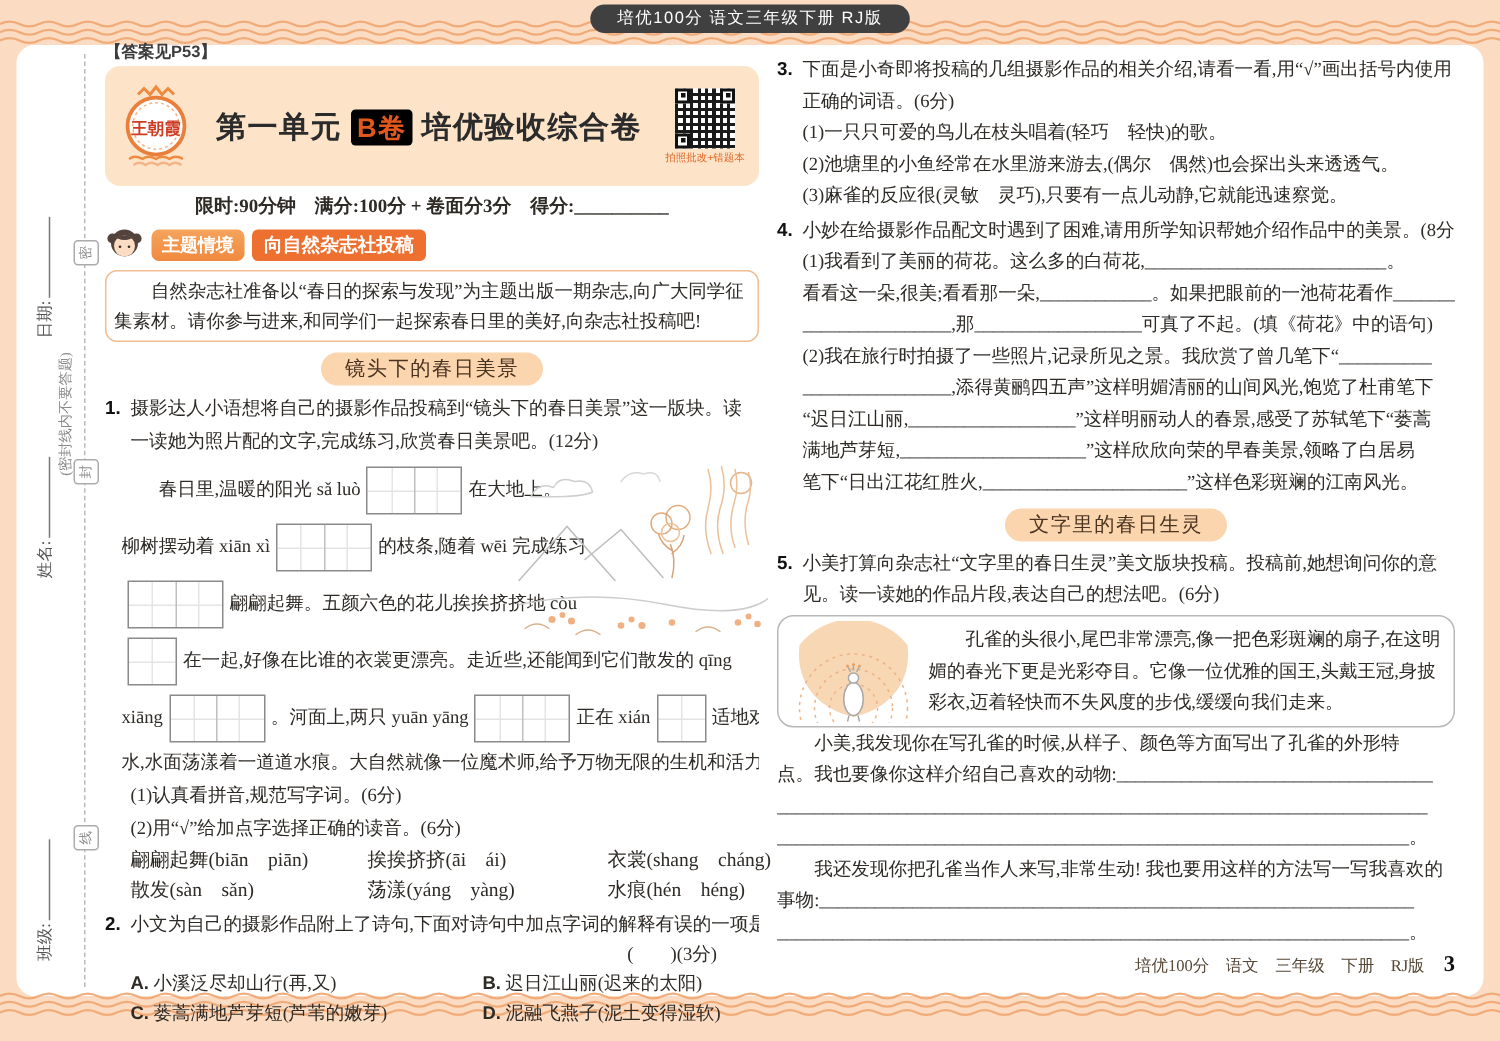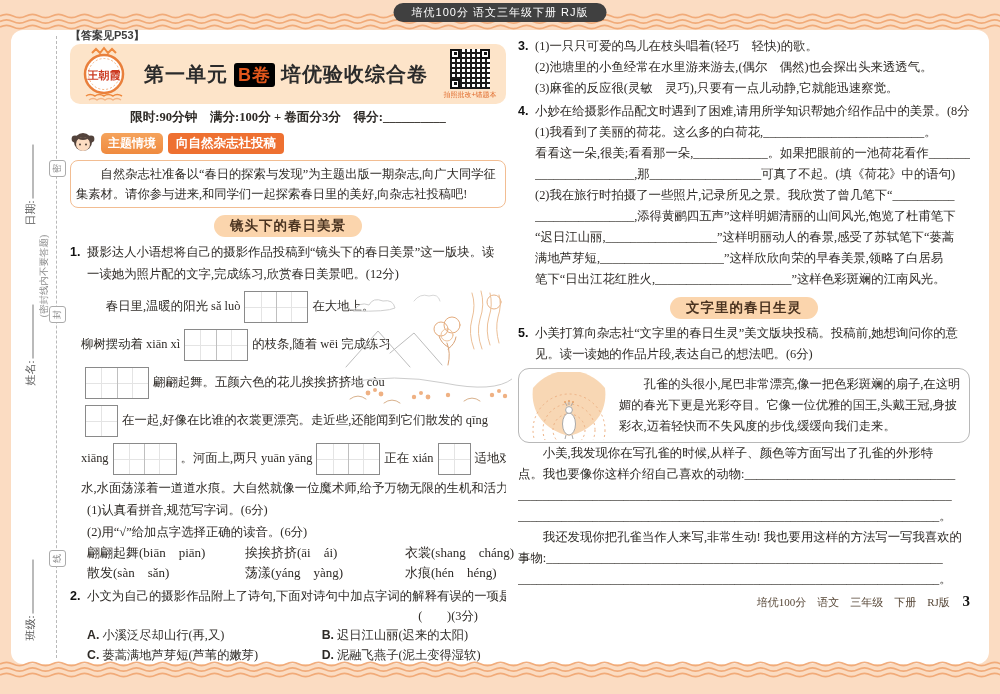--- a/index.html
+++ b/index.html
@@ -43,42 +43,42 @@
   #col-right{left:518px;top:34px;width:452px;}
   .ln{white-space:nowrap;overflow:hidden;line-height:22px;font-size:12.4px;}
   #col-right .ln{line-height:21px;}
   .wrap{line-height:22px;font-size:12.4px;}
   #col-right .wrap{line-height:21px;}
   .ind{text-indent:2em;}
   
   .answer-ref{font-size:11px;font-weight:bold;color:#3c3c3c;text-align:left;height:15px;line-height:14px;}
   .hcard{
     background:#fde4c9;border-radius:10px;height:60px;margin-top:1px;
-    display:flex;align-items:center;padding:0 8px;gap:12px;
+    display:flex;align-items:center;padding:10px 8px;gap:12px;
   }
   .title-group{flex:1;text-align:center;font-weight:bold;font-size:20px;color:#2b2b2b;letter-spacing:1px;white-space:nowrap;}
   .bchip{display:inline-block;background:#000000;color:#e2571c;border-radius:3px;padding:0 4px;margin:0 6px;font-size:18px;}
   .qr-wrap{width:56px;text-align:center;}
   .qr{width:40px;height:40px;margin:0 auto;position:relative;
     background:
       repeating-linear-gradient(90deg,#1a1a1a 0 2px,transparent 2px 5px),
       repeating-linear-gradient(0deg,#1a1a1a 0 2px,#fff 2px 5px);}
   .qr .f{position:absolute;width:10px;height:10px;border:2px solid #111;background:#fff;box-sizing:border-box;}
   .qr .f::after{content:"";position:absolute;inset:1.5px;background:#111;}
   .qr .f1{left:0;top:0;} .qr .f2{right:0;top:0;} .qr .f3{left:0;bottom:0;}
   .qr-cap{font-size:7px;color:#e06a2a;white-space:nowrap;margin-top:1px;}
   .meta{line-height:20px;font-size:12.6px;text-align:center;margin-top:3px;white-space:nowrap;font-weight:bold;}
   
   .theme-row{display:flex;align-items:center;gap:5px;margin-top:4px;height:24px;}
   .tbadge1{background:linear-gradient(#f5a35c,#ef8a3f);color:#fff;font-weight:bold;font-size:12px;
     padding:2px 7px;border-radius:5px;}
   .tbadge2{background:#ee7031;color:#fff;font-weight:bold;font-size:12.5px;padding:2px 8px;border-radius:4px;}
   .intro-box{border:1.5px solid #f2bd92;border-radius:8px;margin-top:5px;padding:3px 5px;
     font-size:12.3px;line-height:20px;}
-  .sec-pill{width:fit-content;margin:7px auto 4px;background:#fbd5ad;color:#4a3320;font-weight:bold;
+  .sec-pill{width:fit-content;margin:7px auto 4px;background:#fbd5ad;color:#4a3320;font-weight:normal;
     font-size:13.5px;padding:2px 16px;border-radius:12px;letter-spacing:1px;}
   
   .q{position:relative;padding-left:17px;margin-top:2px;}
   .qno{position:absolute;left:0;top:0;font-family:"Liberation Sans","DejaVu Sans",sans-serif;
     font-weight:bold;font-size:12.5px;color:#111;line-height:22px;}
   #col-right .qno{line-height:21px;}
   
   .passage{position:relative;margin-left:-6px;margin-top:2px;}
   .boxln{white-space:nowrap;overflow:hidden;line-height:38px;font-size:12.4px;height:38px;}
   .tzg{display:inline-block;vertical-align:middle;height:30px;border:1px solid #8a8a8a;
@@ -236,20 +236,21 @@
     <span><b class="sans">A.</b> <span>小溪泛尽却山行(再,又)</span></span>
     <span><b class="sans">B.</b> <span>迟日江山丽(迟来的太阳)</span></span>
     <span><b class="sans">C.</b> <span>蒌蒿满地芦芽短(芦苇的嫩芽)</span></span>
     <span><b class="sans">D.</b> <span>泥融飞燕子(泥土变得湿软)</span></span>
   </div>
 </div>
 
 <div id="col-right" class="col">
   <div class="q">
     <span class="qno">3.</span>
+    <div class="wrap">下面是小奇即将投稿的几组摄影作品的相关介绍,请看一看,用“√”画出括号内使用正确的词语。(6分)</div>
     <div class="ln">(1)一只只可爱的鸟儿在枝头唱着(轻巧　轻快)的歌。</div>
     <div class="ln">(2)池塘里的小鱼经常在水里游来游去,(偶尔　偶然)也会探出头来透透气。</div>
     <div class="ln">(3)麻雀的反应很(灵敏　灵巧),只要有一点儿动静,它就能迅速察觉。</div>
   </div>
 
   <div class="q">
     <span class="qno">4.</span>
     <div class="ln">小妙在给摄影作品配文时遇到了困难,请用所学知识帮她介绍作品中的美景。(8分)</div>
     <div class="ln">(1)我看到了美丽的荷花。这么多的白荷花,__________________________。</div>
     <div class="ln">看看这一朵,很美;看看那一朵,____________。如果把眼前的一池荷花看作________</div>

